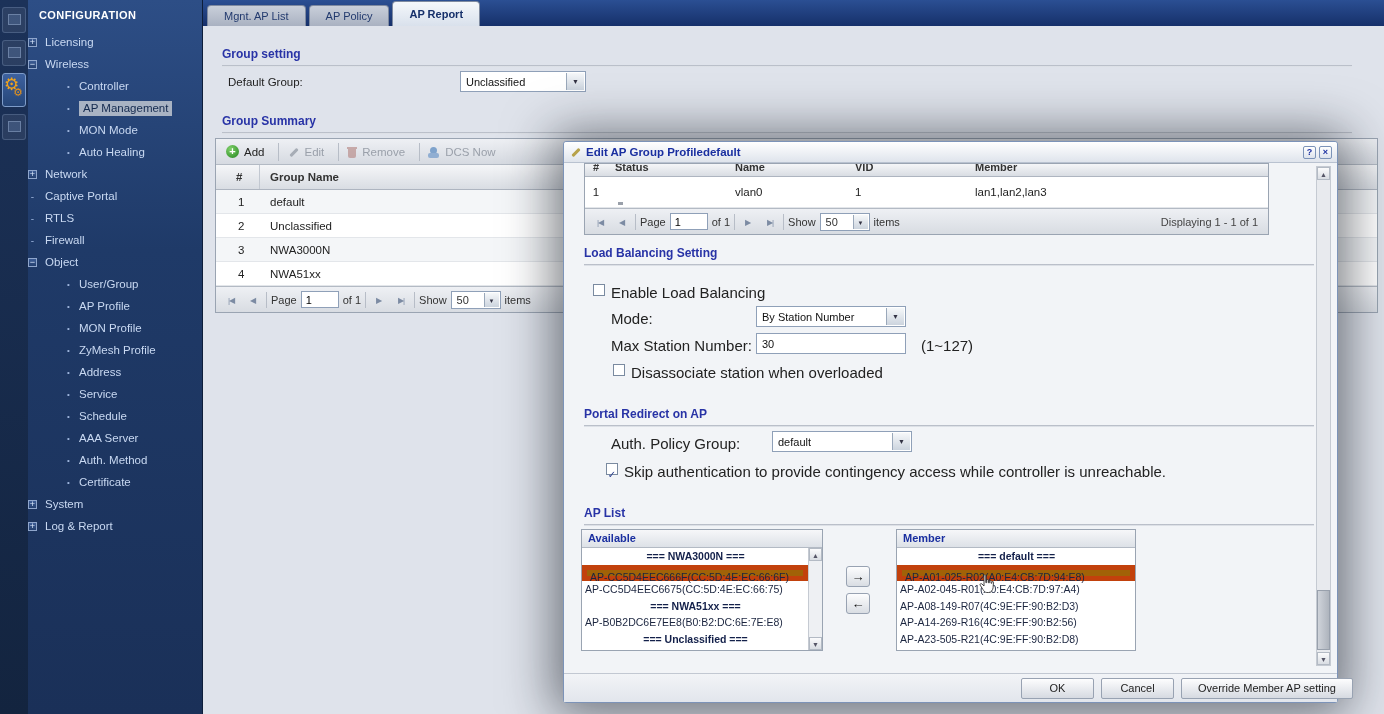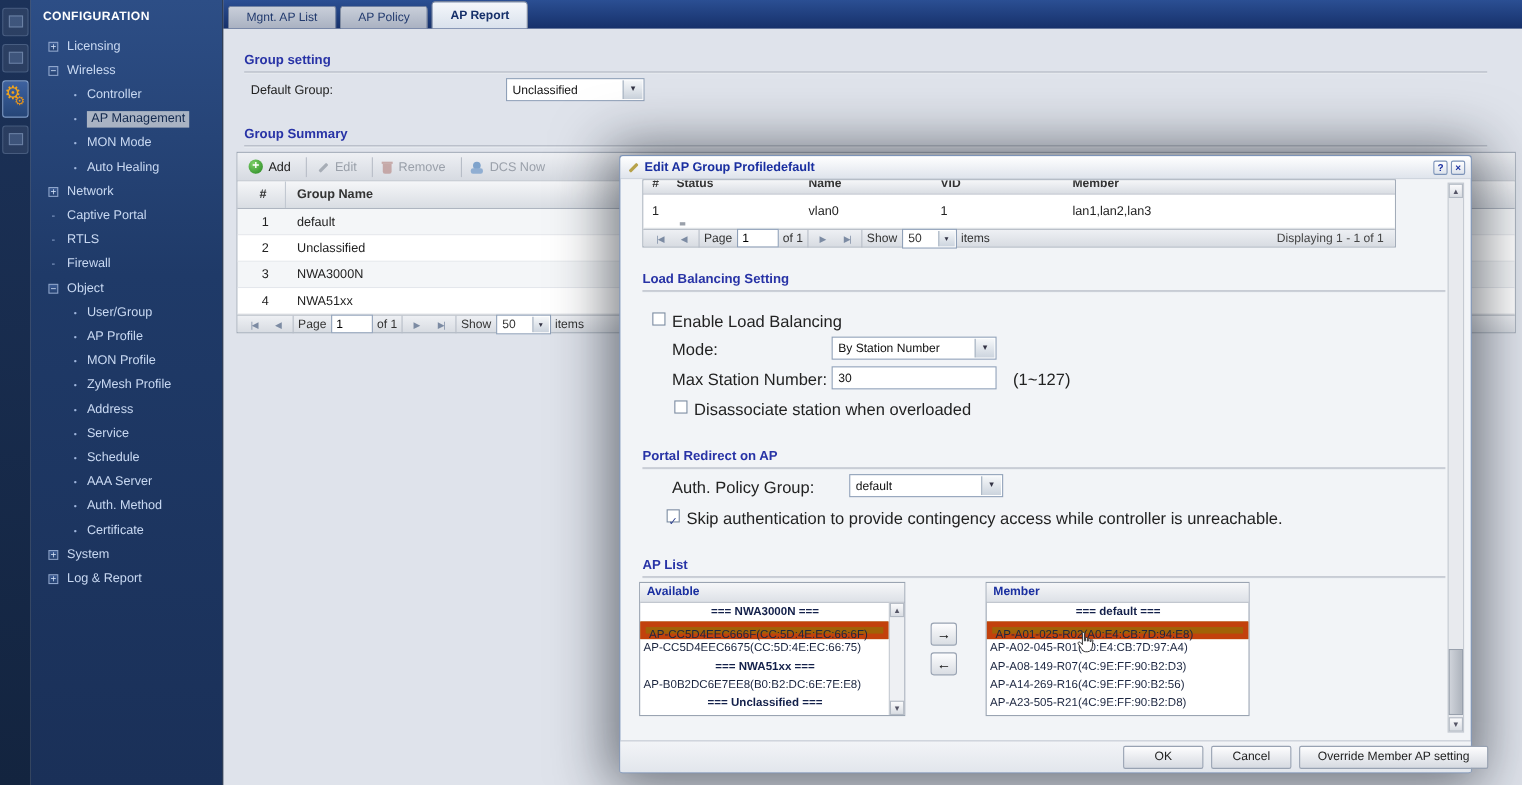--- a/index.html
+++ b/index.html
@@ -16,21 +16,21 @@
   .gear2 { position:absolute; left:10px; top:13px; font-size:11px; color:#e8941a; line-height:1; }
   .ric-inner { position:absolute; left:5px; top:6px; width:13px; height:11px;
                border:1px solid rgba(190,210,240,.35); background:rgba(120,150,200,.25); }
 
   
   .sidebar { position:absolute; left:28px; top:0; width:175px; height:714px;
              background:linear-gradient(180deg,#2d4e86 0%,#1f3a68 35%,#1a3058 100%);
              border-right:1px solid #0e1e3a; z-index:2; }
   .sb-title { padding:9px 0 10px 11px; color:#ffffff; font-weight:bold; font-size:11px; letter-spacing:.4px; }
   .sb-item { height:22px; display:flex; align-items:center; font-size:11.5px; color:#c9d9f2;
-             padding-left:16px; cursor:pointer; white-space:nowrap; }
+             padding-left:0; cursor:pointer; white-space:nowrap; }
   .sb-item.lvl1 { padding-left:36px; }
   .mk-box { flex:none; width:9px; height:9px; margin-right:8px; border:1px solid #8fa6cc;
             background:linear-gradient(#3c5c95,#24406f); color:#d8e6fa; font-size:9px;
             line-height:7px; text-align:center; }
   .mk-plus::before  { content:"+"; }
   .mk-minus::before { content:"−"; }
   .mk-dash { flex:none; width:9px; margin-right:8px; color:#93abd4; font-size:10px; line-height:9px; text-align:center; }
   .mk-dash::before { content:"-"; }
   .mk-dot { flex:none; width:9px; margin-right:6px; color:#9fb6dd; font-size:8px; text-align:center; }
   .mk-dot::before { content:"•"; }
@@ -90,21 +90,21 @@
                display:flex; font-size:11.5px; color:#333; font-weight:bold; align-items:center; }
   .gh-num { width:44px; padding-left:20px; border-right:1px solid #c2c8d1; height:100%; line-height:25px; }
   .gh-name { padding-left:10px; flex:1; }
   .grid-row { height:24px; display:flex; align-items:center; font-size:11.5px; color:#222;
               border-bottom:1px solid #e3e6ea; background:#fff; cursor:pointer; }
   .grid-row:nth-child(odd) { background:#f4f6f8; }
   .gr-num { width:44px; padding-left:22px; }
   .gr-name { padding-left:10px; }
 
   
-  .pager { height:16px; display:flex; align-items:center; background:linear-gradient(#eef0f4,#d8dce2);
+  .pager { height:26px; display:flex; align-items:center; background:linear-gradient(#eef0f4,#d8dce2);
            border-top:1px solid #b3bac4; font-size:11px; color:#333; padding:0 6px; gap:4px; }
   .pgbtn { width:18px; height:17px; text-align:center; line-height:17px; cursor:pointer;
            color:#7c8ba3; font-size:8px; border:1px solid transparent; border-radius:2px; }
   .pg-first::before { content:"|◀"; letter-spacing:-1px; }
   .pg-prev::before  { content:"◀"; }
   .pg-next::before  { content:"▶"; }
   .pg-last::before  { content:"▶|"; letter-spacing:-1px; }
   .pg-sep { width:1px; height:16px; background:#b7bdc7; }
   .pg-input { width:38px; height:17px; border:1px solid #8fa0b8; font-size:11px; text-align:left;
               padding-left:4px; font-family:"Liberation Sans",sans-serif; }

